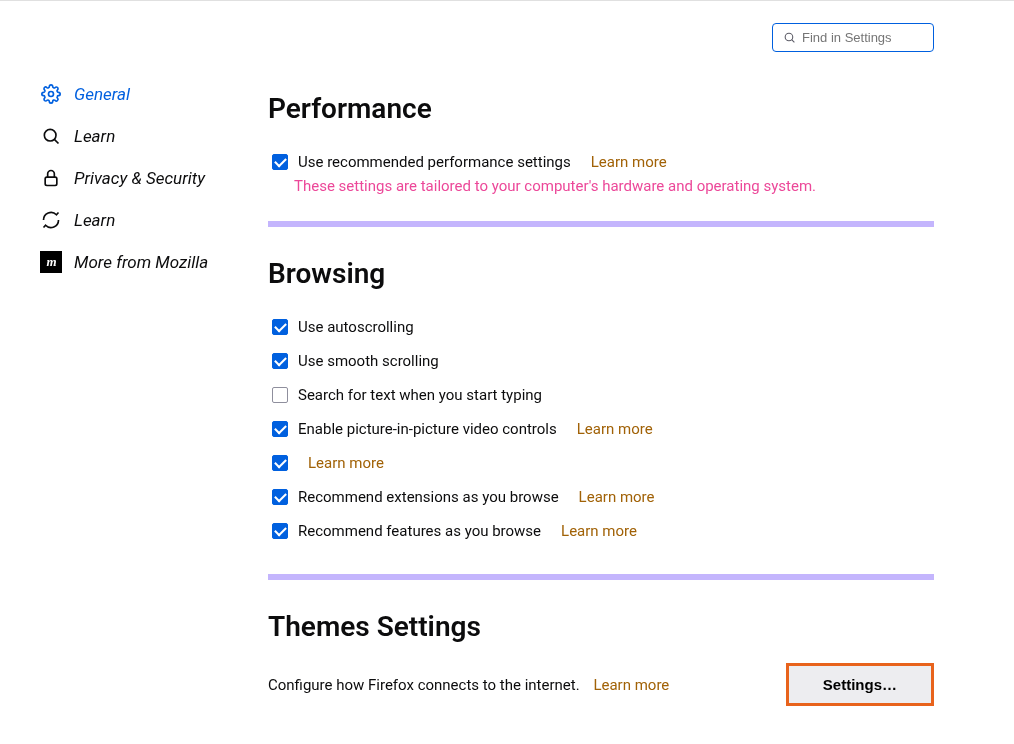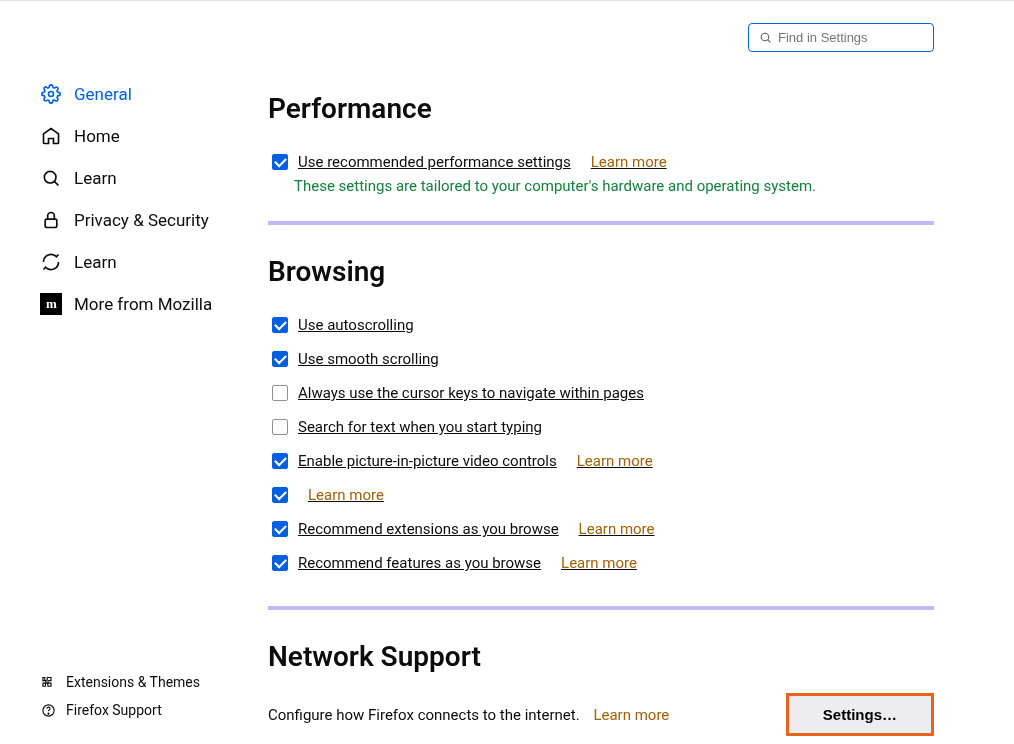--- a/index.html
+++ b/index.html
@@ -22,20 +22,21 @@
 }
 .sidebar-main { flex: 1; }
 .nav-item {
   display: flex;
   align-items: center;
   gap: 12px;
   padding: 10px 0;
   cursor: pointer;
   font-size: 17px;
   color: #0c0c0d;
+  font-style: italic;
 }
 .nav-item.active { color: #0060df; }
 .nav-item.active .icon svg { stroke: #0060df; fill: none; }
 .nav-item.active .icon.gear svg path { stroke: #0060df; }
 .nav-item .icon { width: 22px; height: 22px; display: flex; align-items: center; justify-content: center; }
 .nav-item .icon svg { width: 20px; height: 20px; }
 .mozilla-tile {
   width: 22px; height: 22px; background:#000; color:#fff;
   display:flex; align-items:center; justify-content:center;
   font-weight: 700; font-size: 13px; font-family: Georgia, serif;
@@ -49,60 +50,59 @@
 .footer-item .icon { width:16px; height:16px; display:flex; align-items:center; justify-content:center; }
 .footer-item .icon svg { width:15px; height:15px; }
 
 .main {
   flex: 1;
   padding: 22px 80px 0 28px;
   overflow-y: auto;
 }
 .search-wrap { display:flex; justify-content:flex-end; margin-bottom: 40px; }
 .search-box {
-  width: 186px;
+  width: 162px;
   border: 1.5px solid #0060df;
   border-radius: 4px;
   display:flex; align-items:center;
   padding: 6px 10px; gap:6px;
 }
 .search-box input {
   border:none; outline:none; font-size:13px; flex:1; background:transparent;
 }
 .search-box .icon { width:13px; height:13px; display:flex; }
 
 h2 { font-size: 28px; font-weight: 600; margin-bottom: 20px; }
 .section { margin-bottom: 26px; }
-.section + .section { border-top: 4px solid #c4b5fd; padding-top: 30px; }
+.section + .section { border-top: 6px solid #c4b5fd; padding-top: 30px; }
 
 .check-row {
   display:flex; align-items: flex-start; gap: 10px;
   padding: 8px 4px;
-  text-decoration: underline;
 }
 .check-row .cb {
   width: 16px; height: 16px;
   border: 1px solid #8f8f9d;
   border-radius: 2px;
   display:flex; align-items:center; justify-content:center;
   flex-shrink:0; margin-top:1px;
   cursor:pointer;
 }
 .check-row .cb.checked {
   background: #0060df; border-color: #0060df;
 }
 .check-row .cb.checked::after {
   content:""; width:9px; height:5px;
   border-left: 2px solid #fff; border-bottom: 2px solid #fff;
   transform: rotate(-45deg) translate(1px,-1px);
 }
 .check-row .label { font-size: 15px; }
 .link { color: #a16207; cursor:pointer; margin-left: 10px; font-size:15px; }
 .subtext {
-  color: #15803d; font-size: 15px;
+  color: #ec4899; font-size: 15px;
   padding-left: 26px; margin-top: -2px; margin-bottom: 8px;
 }
 
 .network-row {
   display:flex; align-items:center; justify-content:space-between;
   gap: 9px;
 }
 .network-text { font-size:15px; }
 .settings-btn-wrap {
   border: 3px solid #e8631c;
@@ -127,28 +127,20 @@
       <div class="nav-item active">
         <span class="icon gear">
           <svg viewBox="0 0 24 24" fill="none" stroke="#0060df" stroke-width="2">
               <circle cx="12" cy="12" r="3"></circle>
               <path d="M19.4 15a1.7 1.7 0 0 0 .34 1.87l.06.06a2 2 0 1 1-2.83 2.83l-.06-.06a1.7 1.7 0 0 0-1.87-.34 1.7 1.7 0 0 0-1.03 1.56V21a2 2 0 0 1-4 0v-.09A1.7 1.7 0 0 0 9 19.4a1.7 1.7 0 0 0-1.87.34l-.06.06a2 2 0 1 1-2.83-2.83l.06-.06A1.7 1.7 0 0 0 4.6 15a1.7 1.7 0 0 0-1.56-1.03H3a2 2 0 0 1 0-4h.09A1.7 1.7 0 0 0 4.6 9a1.7 1.7 0 0 0-.34-1.87l-.06-.06a2 2 0 1 1 2.83-2.83l.06.06A1.7 1.7 0 0 0 9 4.6a1.7 1.7 0 0 0 1.03-1.56V3a2 2 0 0 1 4 0v.09c0 .67.4 1.27 1.03 1.51a1.7 1.7 0 0 0 1.87-.34l.06-.06a2 2 0 1 1 2.83 2.83l-.06.06A1.7 1.7 0 0 0 19.4 9c.24.63.84 1.03 1.51 1.03H21a2 2 0 0 1 0 4h-.09a1.7 1.7 0 0 0-1.51 1.03z"></path>
             </svg>
         </span>
         <span>General</span>
       </div>
 
-      <div class="nav-item">
-        <span class="icon">
-          <svg viewBox="0 0 24 24" fill="none" stroke="#0c0c0d" stroke-width="2">
-              <path d="M3 9.5L12 3l9 6.5V20a1 1 0 0 1-1 1h-5v-6h-6v6H4a1 1 0 0 1-1-1V9.5z"></path>
-            </svg>
-        </span>
-        <span>Home</span>
-      </div>
 
       <div class="nav-item">
         <span class="icon">
           <svg viewBox="0 0 24 24" fill="none" stroke="#0c0c0d" stroke-width="2">
               <circle cx="11" cy="11" r="7"></circle>
               <line x1="21" y1="21" x2="16" y2="16"></line>
             </svg>
         </span>
         <span>Learn</span>
       </div>
@@ -175,40 +167,20 @@
 
       <div class="nav-item">
         <span class="icon">
           <span class="mozilla-tile">m</span>
         </span>
         <span>More from Mozilla</span>
       </div>
 
     </div>
 
-    <div class="sidebar-footer">
-      <div class="footer-item">
-        <span class="icon">
-          <svg viewBox="0 0 24 24" fill="none" stroke="#0c0c0d" stroke-width="1.8">
-              <path d="M14 4h-4v3a2 2 0 1 1-4 0V4H3v5h3a2 2 0 1 1 0 4H3v5h4v-3a2 2 0 1 1 4 0v3h5v-5h-3a2 2 0 1 1 0-4h3V4h-3z"></path>
-            </svg>
-        </span>
-        <span>Extensions &amp; Themes</span>
-      </div>
-      <div class="footer-item">
-        <span class="icon">
-          <svg viewBox="0 0 24 24" fill="none" stroke="#0c0c0d" stroke-width="1.8">
-              <circle cx="12" cy="12" r="9"></circle>
-              <path d="M9.5 9a2.5 2.5 0 1 1 3.5 2.3c-.8.4-1 .9-1 1.7"></path>
-              <circle cx="12" cy="17" r="0.8" fill="#0c0c0d"></circle>
-            </svg>
-        </span>
-        <span>Firefox Support</span>
-      </div>
-    </div>
   </aside>
 
   <main class="main">
 
     <div class="search-wrap">
       <div class="search-box">
         <span class="icon">
           <svg viewBox="0 0 24 24" fill="none" stroke="#5b5b66" stroke-width="2">
               <circle cx="11" cy="11" r="7"></circle>
               <line x1="21" y1="21" x2="16" y2="16"></line>
@@ -234,24 +206,20 @@
       <div class="check-row">
         <span class="cb checked"></span>
         <span class="label">Use autoscrolling</span>
       </div>
       <div class="check-row">
         <span class="cb checked"></span>
         <span class="label">Use smooth scrolling</span>
       </div>
       <div class="check-row">
         <span class="cb"></span>
-        <span class="label">Always use the cursor keys to navigate within pages</span>
-      </div>
-      <div class="check-row">
-        <span class="cb"></span>
         <span class="label">Search for text when you start typing</span>
       </div>
       <div class="check-row">
         <span class="cb checked"></span>
         <span class="label">Enable picture-in-picture video controls</span>
         <span class="link">Learn more</span>
       </div>
       <div class="check-row">
         <span class="cb checked"></span>
         <span class="link">Learn more</span>
@@ -262,21 +230,21 @@
         <span class="link">Learn more</span>
       </div>
       <div class="check-row">
         <span class="cb checked"></span>
         <span class="label">Recommend features as you browse</span>
         <span class="link">Learn more</span>
       </div>
     </section>
 
     <section class="section">
-      <h2>Network Support</h2>
+      <h2>Themes Settings</h2>
       <div class="network-row">
         <div>
           <span class="network-text">Configure how Firefox connects to the internet.</span>
           <span class="link">Learn more</span>
         </div>
         <div class="settings-btn-wrap">
           <button class="settings-btn">Settings…</button>
         </div>
       </div>
     </section>

